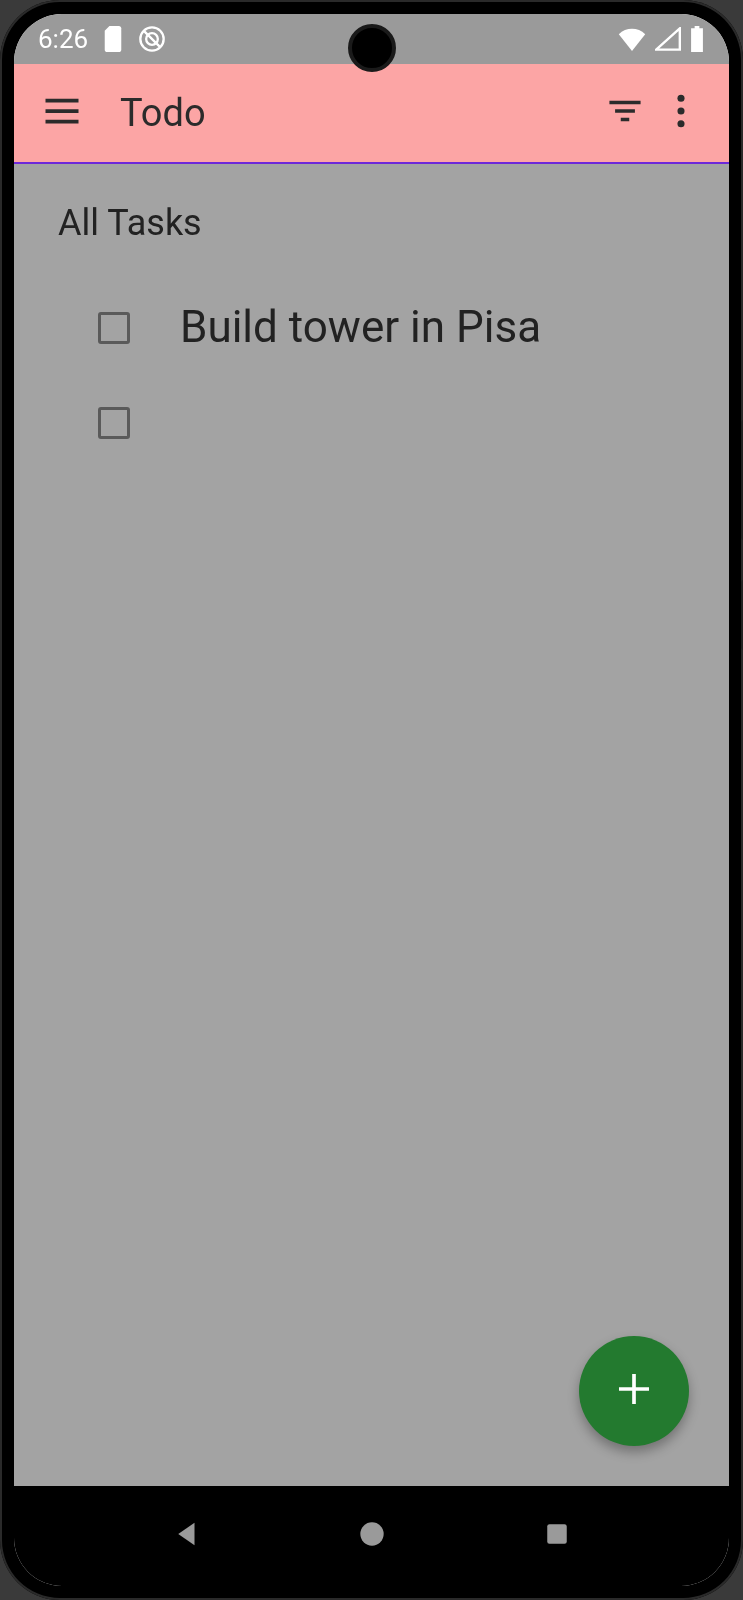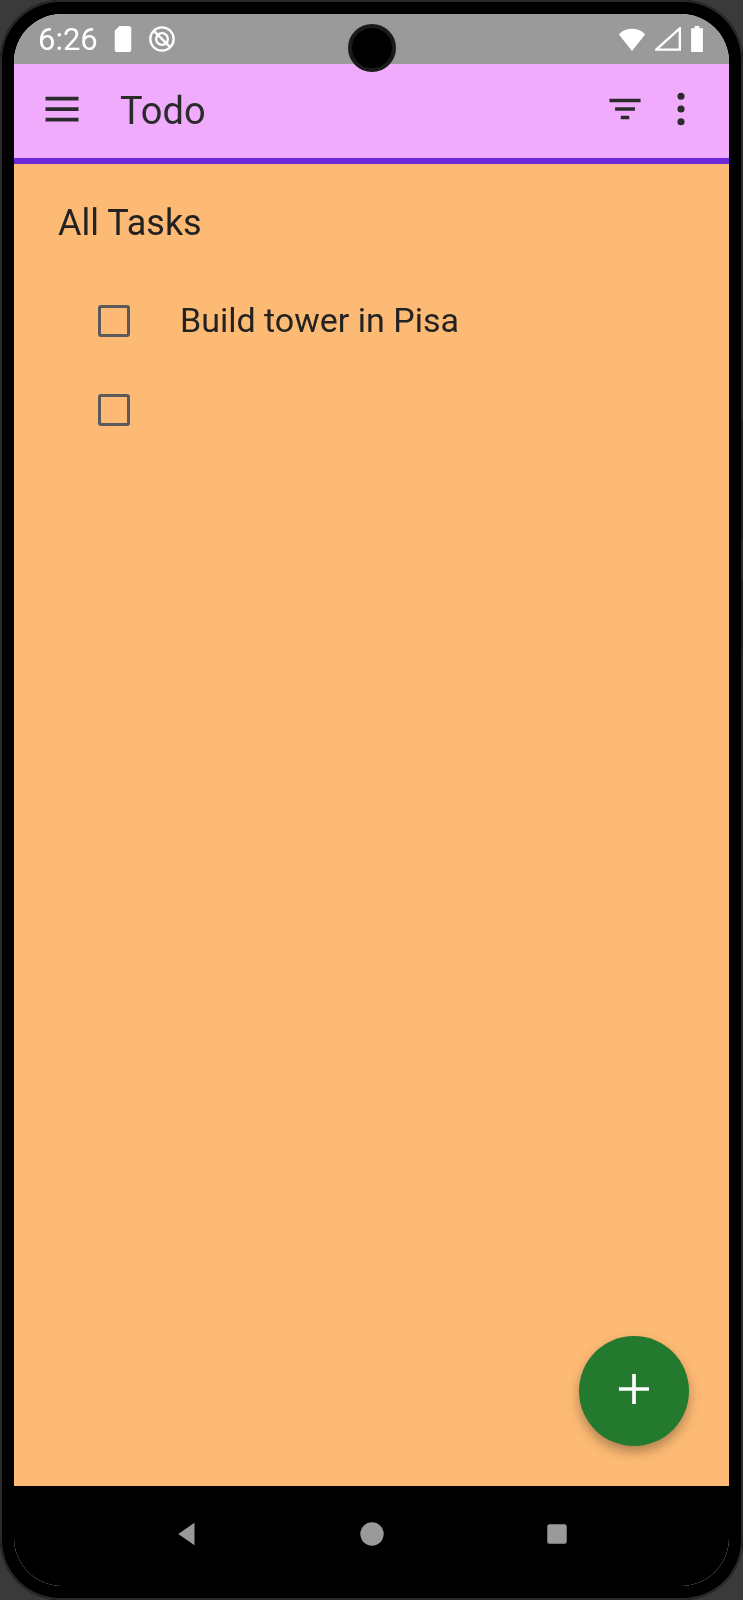--- a/index.html
+++ b/index.html
@@ -48,36 +48,36 @@
   .side-button.b2 { top: 580px; height: 70px; }
 
   
   .status-bar {
     height: 50px;
     background: #9a9a9a;
     display: flex;
     align-items: center;
     padding: 0 24px;
     color: #fff;
-    font-size: 31px;
+    font-size: 26px;
     position: relative;
     z-index: 10;
   }
   .status-left { display: flex; align-items: center; gap: 14px; }
   .status-right { margin-left: auto; display: flex; align-items: center; gap: 8px; }
   .status-bar svg { display: block; }
 
   
   .app-bar {
     height: 100px;
-    background: #f0abfc;
+    background: #fca5a5;
     display: flex;
     align-items: center;
     padding: 0 20px;
-    border-bottom: 6px solid #6d28d9;
+    border-bottom: 2px solid #6d28d9;
   }
   .app-bar .menu-btn,
   .app-bar .filter-btn,
   .app-bar .more-btn {
     width: 56px;
     height: 56px;
     display: flex;
     align-items: center;
     justify-content: center;
     color: #2b2b2b;
@@ -87,21 +87,21 @@
     font-size: 38px;
     color: #2b2b2b;
     margin-left: 30px;
     font-weight: 400;
     flex: 1;
   }
 
   
   .content {
     flex: 1;
-    background: #fdba74;
+    background: #a3a3a3;
     padding: 30px 0 0 0;
     position: relative;
   }
   .section-title {
     font-size: 36px;
     color: #222;
     padding: 8px 44px 30px 44px;
     font-weight: 400;
   }
   .task-row {
@@ -128,21 +128,21 @@
   .task-check .box-checked {
     width: 32px;
     height: 32px;
     background: #237a2f;
     border-radius: 4px;
     display: flex;
     align-items: center;
     justify-content: center;
   }
   .task-label {
-    font-size: 34px;
+    font-size: 44px;
     color: #222;
     line-height: 1.35;
   }
   .task-label.done {
     text-decoration: line-through;
     color: #444;
   }
 
   
   .fab {

